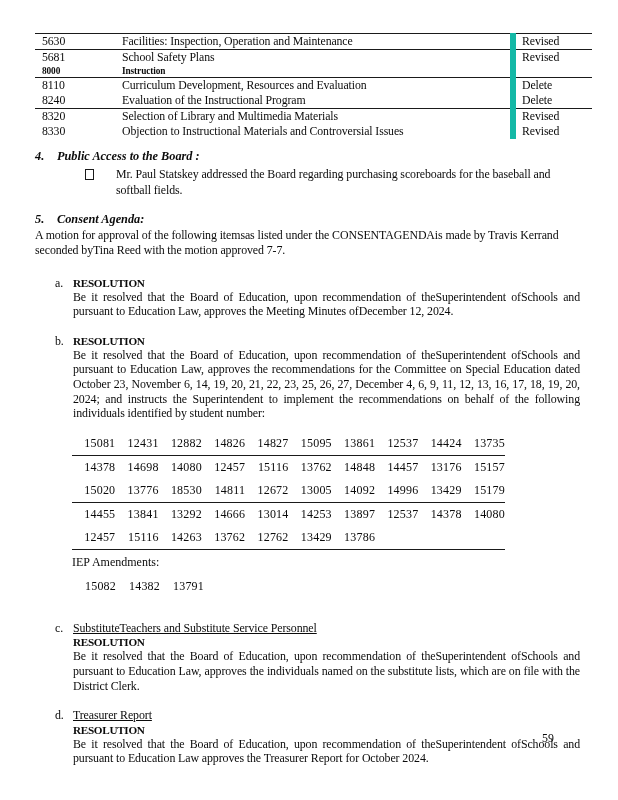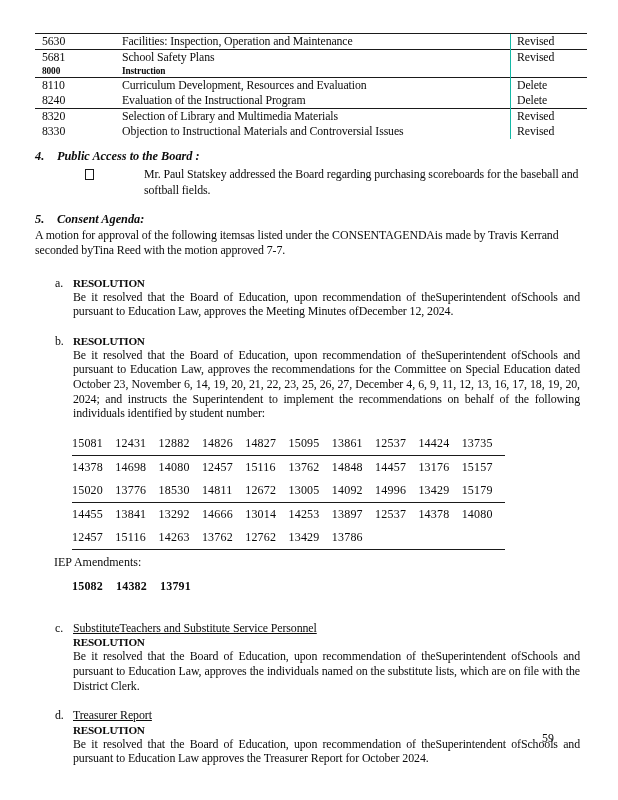--- a/index.html
+++ b/index.html
@@ -24,42 +24,41 @@
     font-size: 11.8px;
   }
   .policy-table td {
     padding: 0;
     vertical-align: top;
     line-height: 15px;
     letter-spacing: -0.1px;
   }
   .policy-table td.code   { width: 80px;  padding-left: 7px; }
   .policy-table td.title  { width: 388px; }
-  .policy-table td.status { width: 70px;  border-left: 1px solid #14b8a6; padding-left: 6px; }
+  .policy-table td.status { width: 70px;  border-left: 6px solid #14b8a6; padding-left: 6px; }
   .policy-table tr.rule-top td { border-top: 1px solid #1a1a1a; }
   .policy-table tr.small-row td {
     font-weight: bold;
     font-size: 9.3px;
     line-height: 12px;
   }
   
   .section-heading {
     margin-top: 10px;
     font-weight: bold;
     font-style: italic;
     font-size: 12.3px;
     line-height: 15px;
   }
   .section-heading .sec-num { display: inline-block; width: 22px; }
   .bullet-row {
     margin-top: 3px;
     margin-left: 50px;
     display: flex;
     align-items: flex-start;
-    gap: 28px;
   }
   .sq {
     flex: 0 0 auto;
     width: 7px; height: 9px;
     border: 1px solid #1a1a1a;
     margin-top: 2px;
   }
   .bullet-text {
     margin-left: 22px;
     width: 440px;
@@ -99,32 +98,31 @@
   .mt24 { margin-top: 26px; }
   
   .num-table {
     margin: 11px 0 0 37px;
     width: 433px;
     font-size: 12px;
     letter-spacing: 0.2px;
   }
   .num-group { border-bottom: 1px solid #1a1a1a; }
   .num-row { line-height: 23px; white-space: nowrap; }
-  .num-cell { display: inline-block; width: 43.3px; }
+  .num-cell { display: inline-block; width: 43.3px; text-align: right; }
   .iep-label {
-    margin: 2px 0 0 19px;
+    margin: 2px 0 0 37px;
     font-size: 12px;
     line-height: 20px;
   }
   .iep-row {
     margin: 5px 0 0 37px;
     font-size: 12px;
     letter-spacing: 0.2px;
     line-height: 18px;
-    font-weight: bold;
   }
   .iep-row .num-cell { width: 44px; }
   
   .page-number {
     position: absolute;
     top: 731px;
     left: 520px;
     width: 56px;
     text-align: center;
     font-size: 11.9px;

